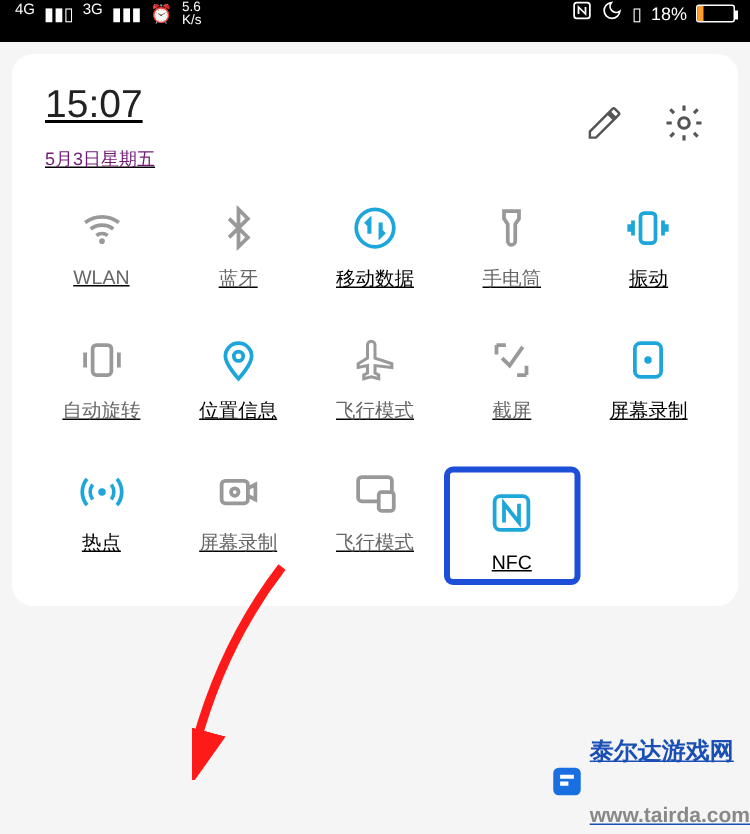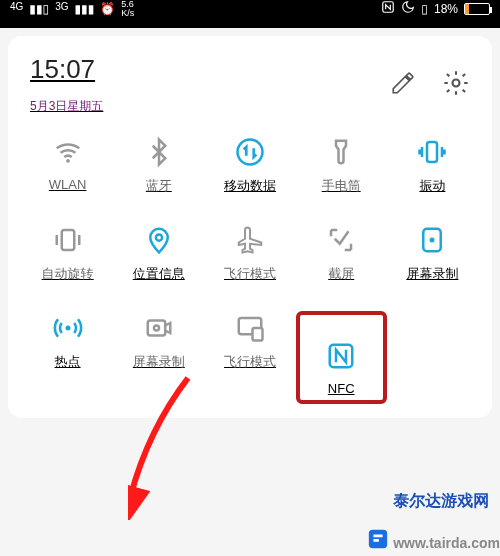--- a/index.html
+++ b/index.html
@@ -59,40 +59,41 @@
     display:flex;
     align-items:center;
     justify-content:center;
     color:#999;
   }
   .tile-icon svg { width: 30px; height: 30px; }
   .tile-label { font-size: 13px; color:#666; text-align:center; white-space:nowrap;}
   .tile.active .tile-icon { color:#1ca6d9; }
   .tile.active .tile-label { color:#000000; }
   .highlight-box {
-    border: 4px solid #b91c1c;
+    border: 4px solid #1d4ed8;
     border-radius: 6px;
-    padding: 24px 4px 4px;
+    padding: 10px 4px 4px;
   }
   .arrow {
     position:absolute;
     left: 128px;
     top: 370px;
     pointer-events:none;
   }
   .watermark {
     position:absolute;
     right: 0;
     bottom: 6px;
     display:flex;
-    align-items:flex-end;
+    align-items:center;
     gap:4px;
     font-size: 16px;
     font-weight: 700;
     color:#1a4fb5;
+    text-decoration:underline;
   }
   .wm-logo { width:22px; height:22px; }
   .wm-sub { font-size:14px; color:#888; line-height:1;margin-top:24px;}
   .battery {
     width: 26px; height: 12px; border:1px solid #fff; border-radius:2px;
     position:relative; display:inline-block;
   }
   .battery::after{
     content:""; position:absolute; right:-3px; top:3px; width:2px; height:6px; background:#fff;
   }

